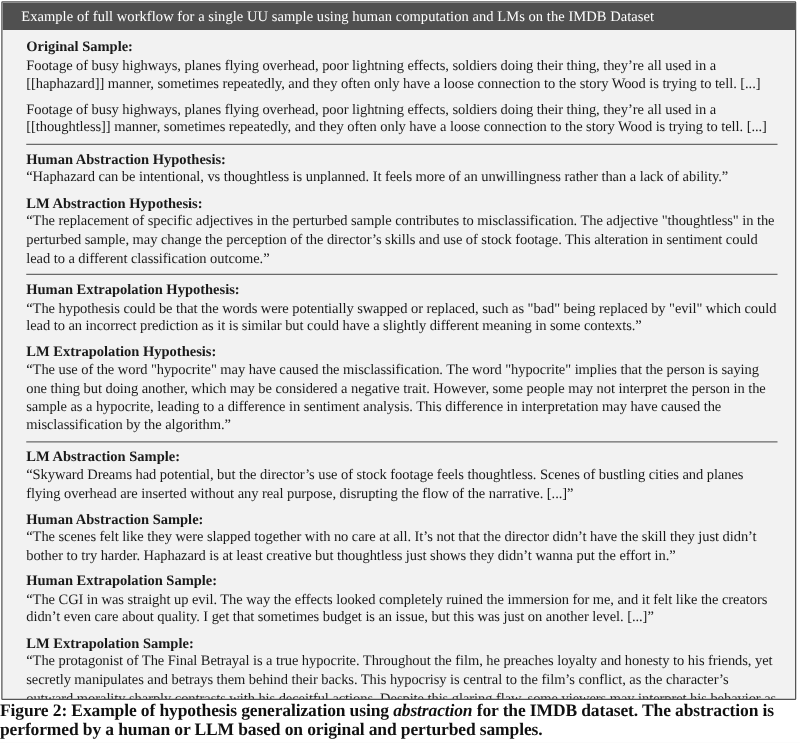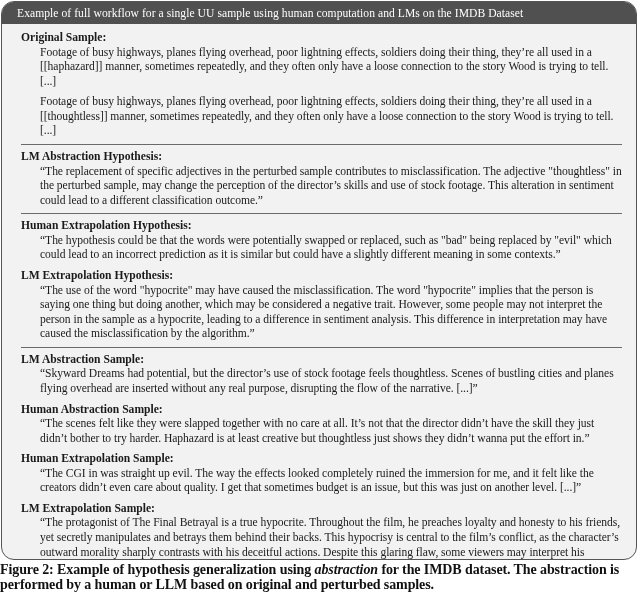--- a/index.html
+++ b/index.html
@@ -15,21 +15,21 @@
       color: #1a1a1a;
       position: relative;
     }
     .box {
       position: absolute;
       left: 1px;
       top: 1px;
       width: 636px;
       height: 559px;
       border: 1.5px solid #555555;
-      border-radius: 13px;
+      border-radius: 1px;
       background: #f2f2f2;
       overflow: hidden;
       box-sizing: border-box;
     }
     .box-header {
       background: #505050;
       color: #ffffff;
       font-size: 11.6px;
       line-height: 15px;
       height: 22px;
@@ -45,21 +45,20 @@
     }
     .section-title {
       font-weight: bold;
       font-size: 11.6px;
       line-height: 14.5px;
     }
     .section-text {
       font-size: 11.6px;
       line-height: 14.6px;
       letter-spacing: -0.05px;
-      margin-left: 19px;
     }
     .divider {
       border: none;
       border-top: 1.5px solid #6a6a6a;
       margin: 1px 0 3px 0;
       height: 0;
     }
     .caption {
       position: absolute;
       left: 0;
@@ -86,20 +85,24 @@
       <div class="section-title">Original Sample:</div>
       <div class="section-text">Footage of busy highways, planes flying overhead, poor lightning effects, soldiers doing their thing, they’re all used in a [[haphazard]] manner, sometimes repeatedly, and they often only have a loose connection to the story Wood is trying to tell. [...]</div>
     </div>
 
     <div class="section">
       <div class="section-text">Footage of busy highways, planes flying overhead, poor lightning effects, soldiers doing their thing, they’re all used in a [[thoughtless]] manner, sometimes repeatedly, and they often only have a loose connection to the story Wood is trying to tell. [...]</div>
     </div>
 
     <hr class="divider">
 
+    <div class="section">
+      <div class="section-title">Human Abstraction Hypothesis:</div>
+      <div class="section-text">“Haphazard can be intentional, vs thoughtless is unplanned. It feels more of an unwillingness rather than a lack of ability.”</div>
+    </div>
 
     <div class="section">
       <div class="section-title">LM Abstraction Hypothesis:</div>
       <div class="section-text">“The replacement of specific adjectives in the perturbed sample contributes to misclassification. The adjective "thoughtless" in the perturbed sample, may change the perception of the director’s skills and use of stock footage. This alteration in sentiment could lead to a different classification outcome.”</div>
     </div>
 
     <hr class="divider">
 
     <div class="section">
       <div class="section-title">Human Extrapolation Hypothesis:</div>

